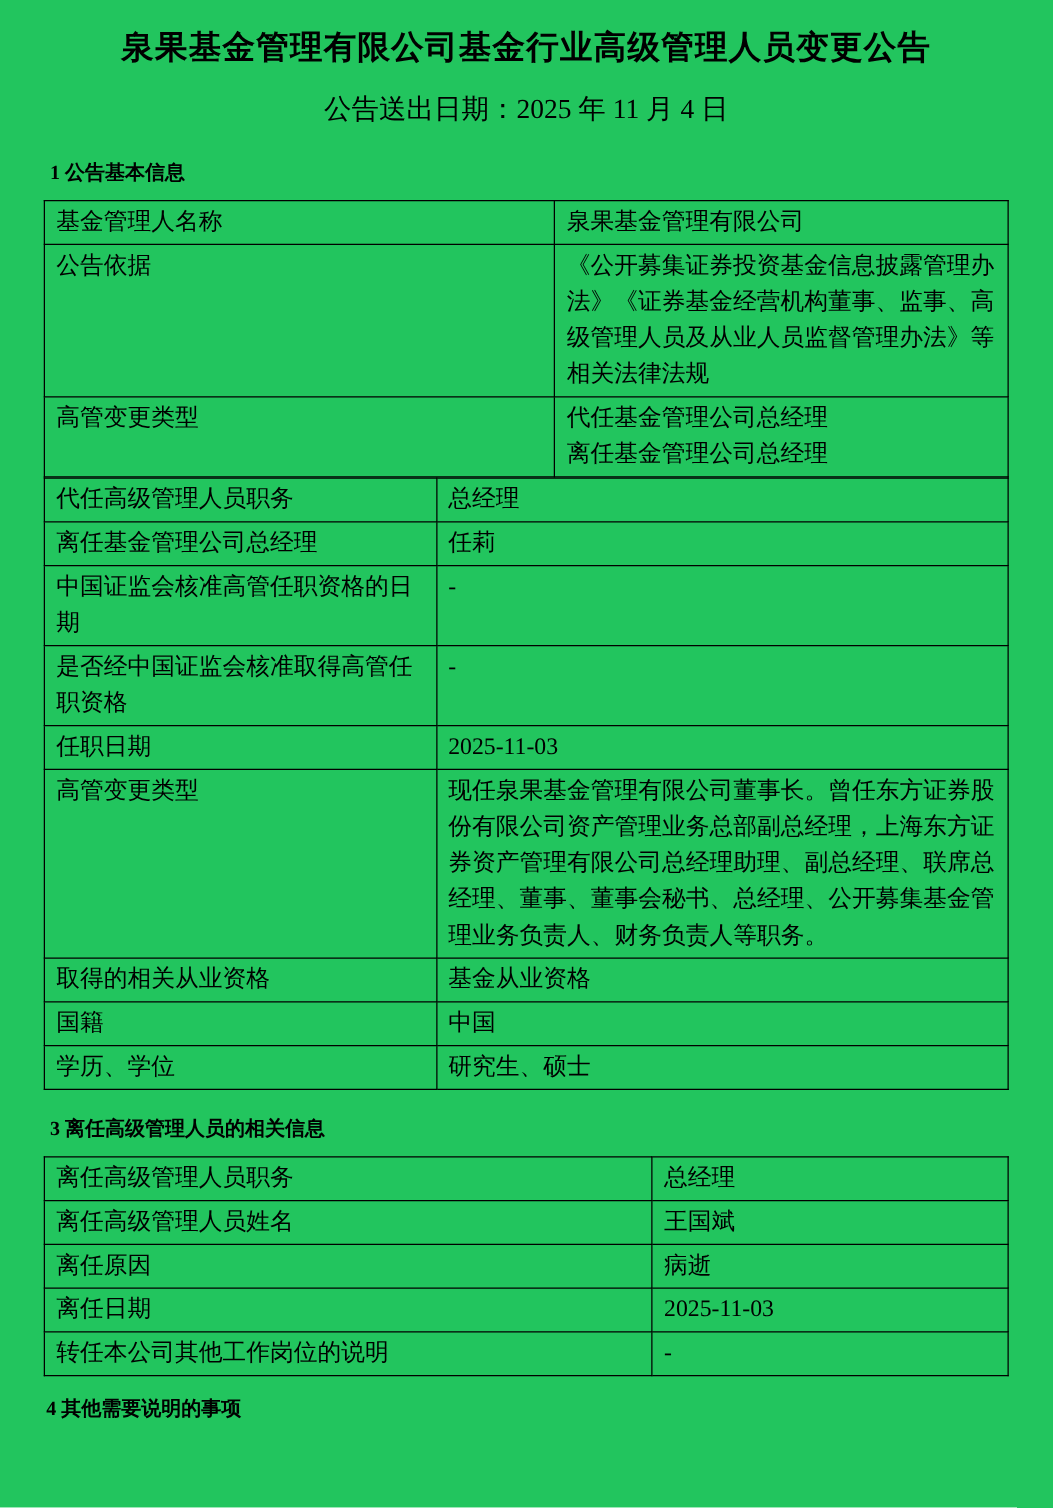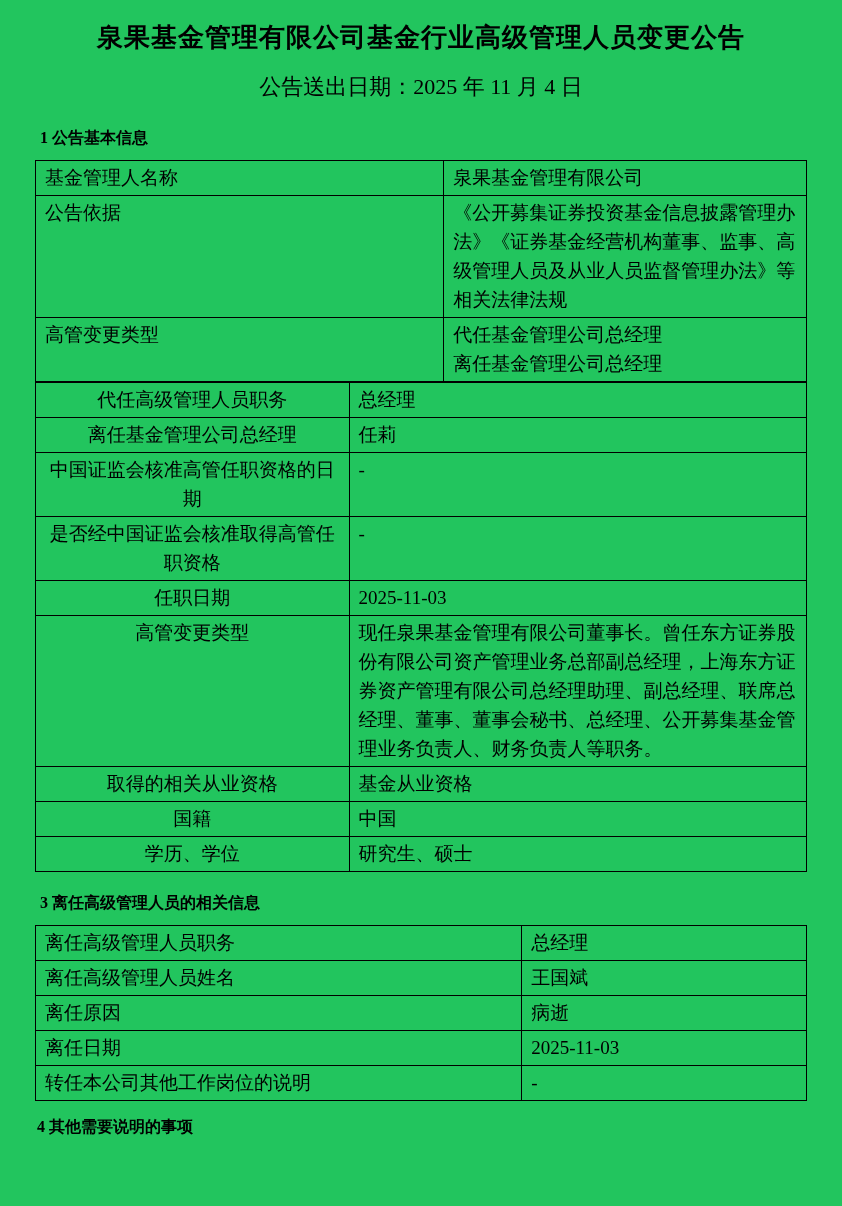--- a/index.html
+++ b/index.html
@@ -50,21 +50,21 @@
     border: 1.5px solid #000000;
     padding: 2px 9px 3px 9px;
     vertical-align: top;
     line-height: 29px;
     font-size: 19px;
     white-space: pre-line;
     word-break: break-all;
     overflow-wrap: break-word;
   }
   table.t1 td.label-col { width: 50.5%; }
-  table.t2 td.label-col { width: 38.2%; text-align: center; }
+  table.t2 td.label-col { width: 38.2%; }
   table.t3 td.label-col { width: 60.6%; }
   td.v-middle { vertical-align: middle; }
 </style>
 </head>
 <body>
 
 <div class="page">
 
   <h1 class="doc-title">泉果基金管理有限公司基金行业高级管理人员变更公告</h1>
 

